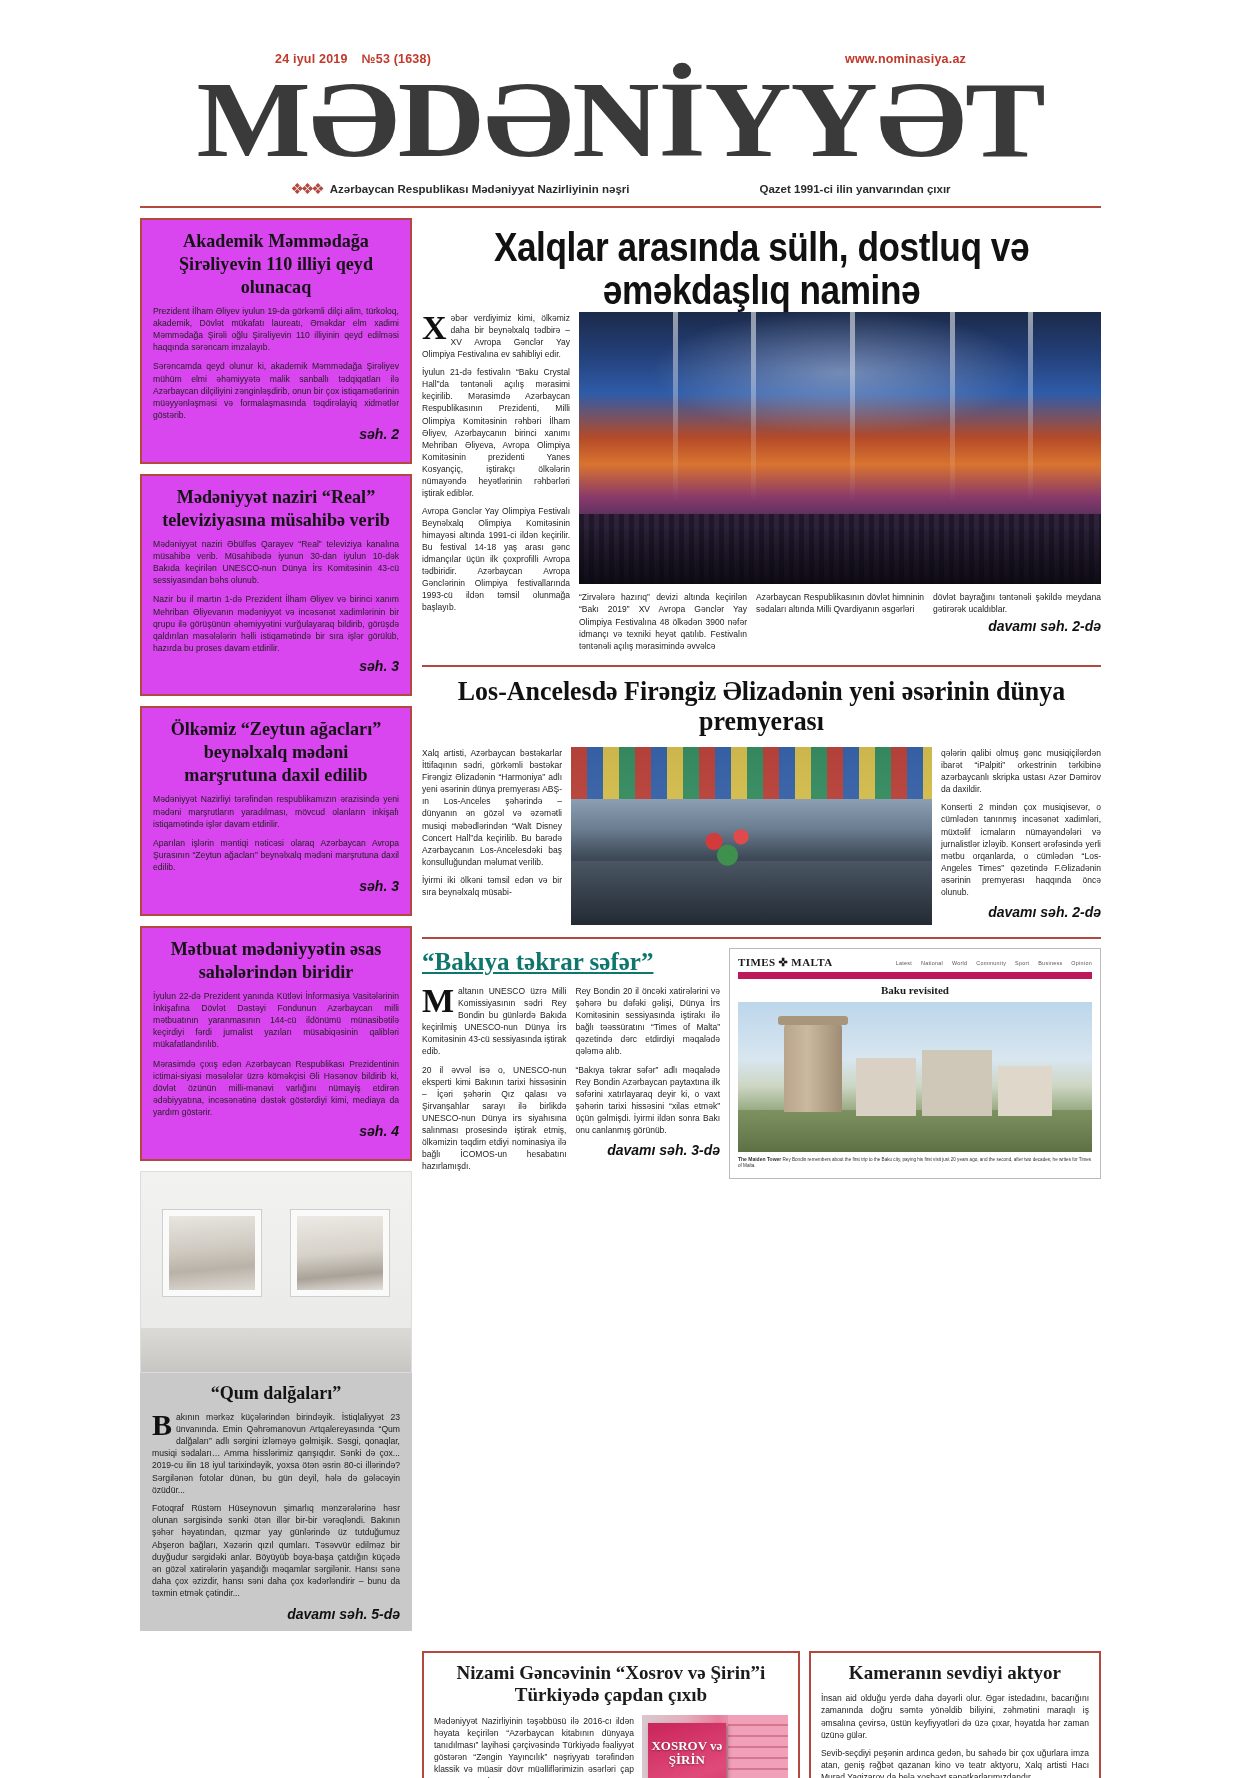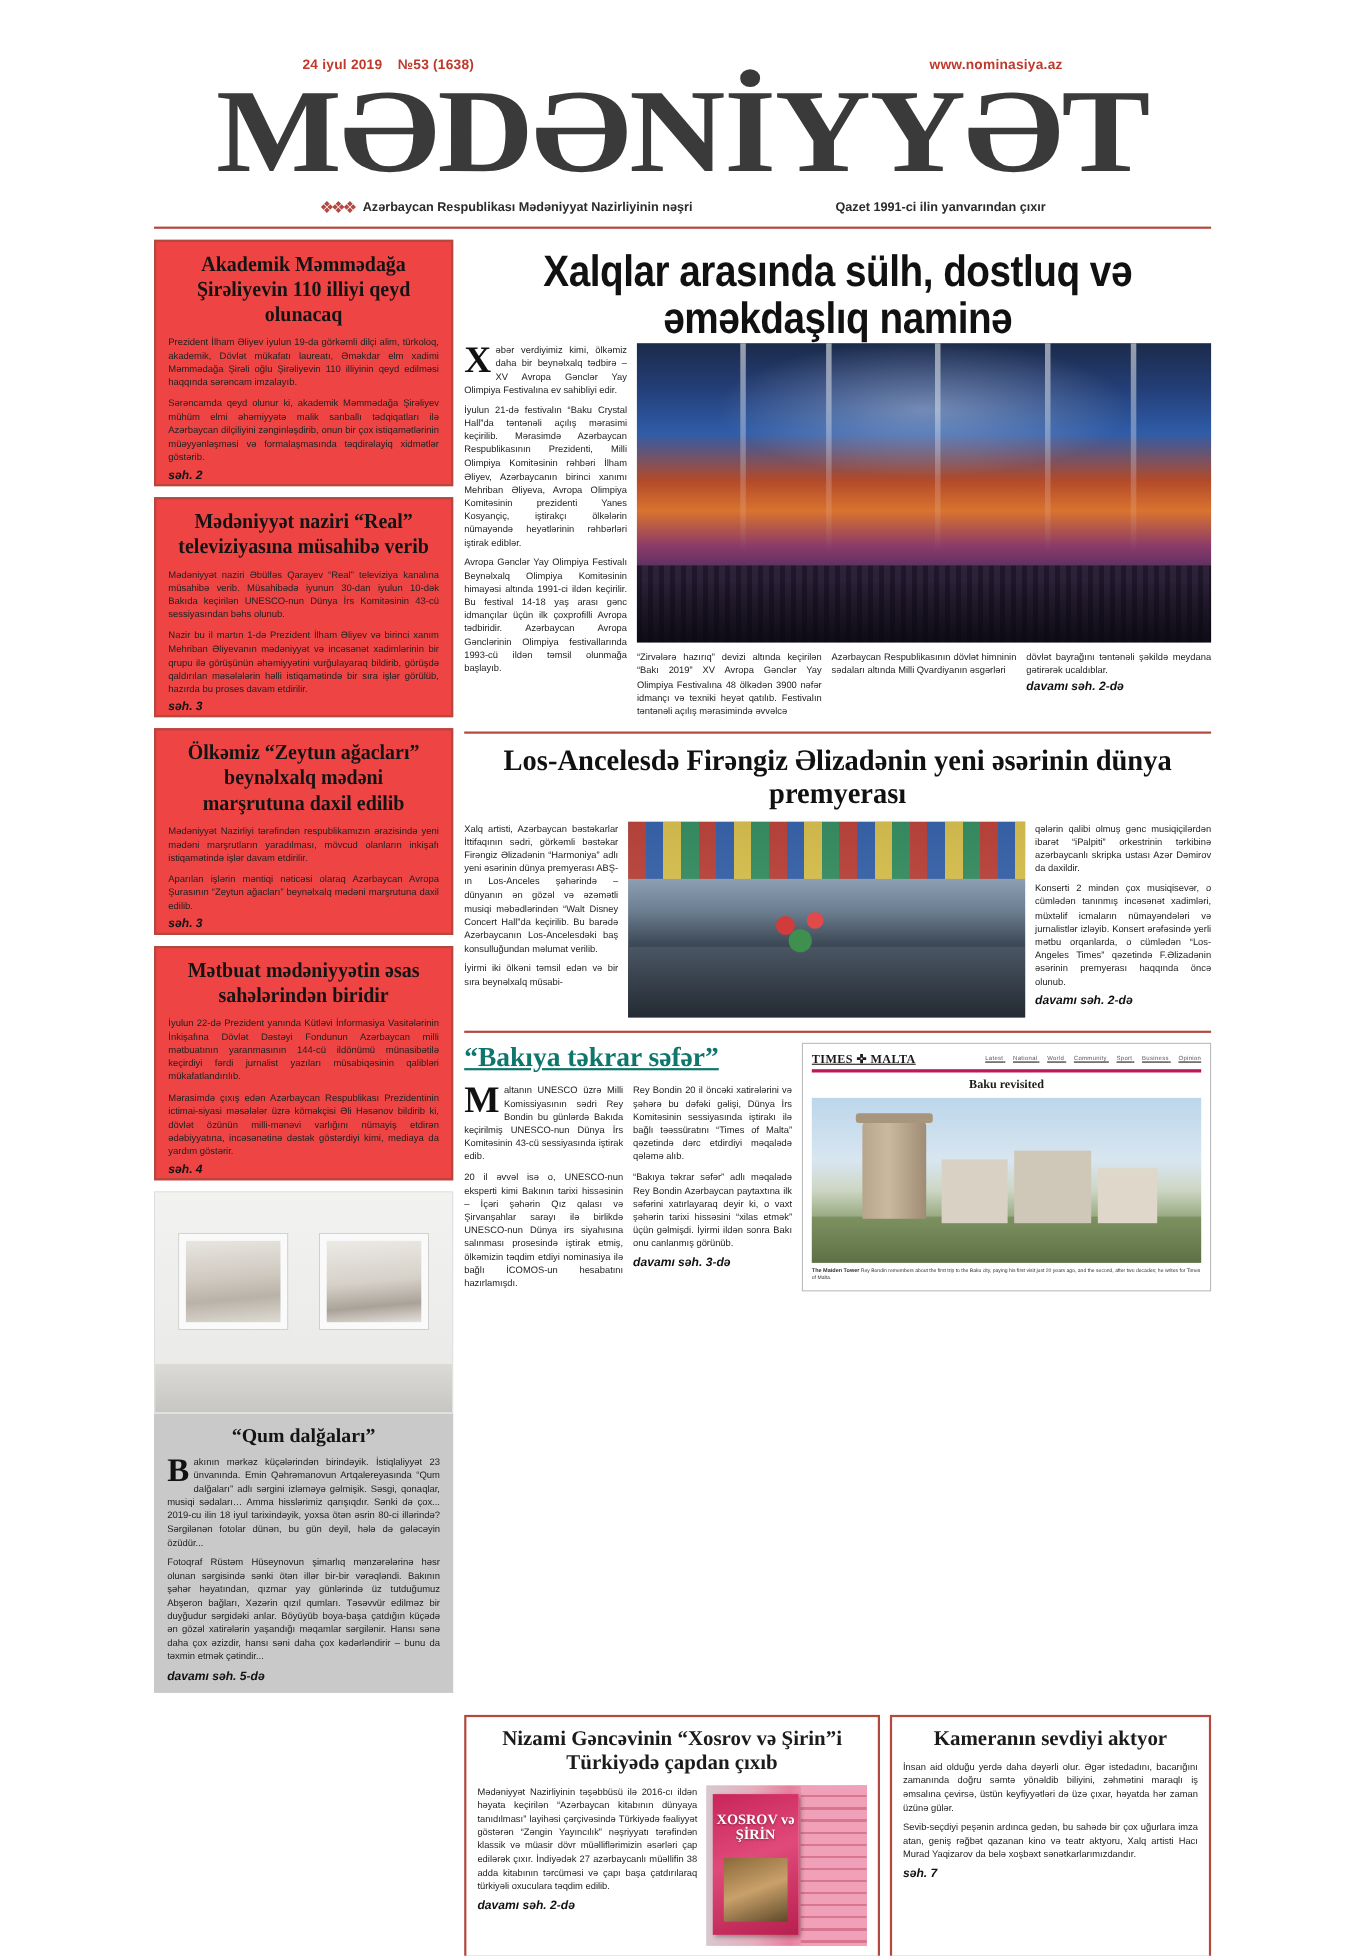--- a/index.html
+++ b/index.html
@@ -46,45 +46,45 @@
 
   
   .content { position:relative; padding:0 140px; margin-top:10px; }
   .cols { display:flex; gap:10px; align-items:flex-start; }
   .col-left { width:272px; flex:none; }
   .col-right { flex:1; }
 
   
   .lbox {
     border:2px solid #b3483f;
-    padding:9px 11px 2px 11px;
+    padding:9px 11px 20px 11px;
     margin-bottom:10px;
-    background:#ef4444;
+    background:#d946ef;
   }
   .lbox h2 {
     margin:0 0 7px 0;
     font-family:"Liberation Serif", serif;
     font-weight:700;
     font-size:19.5px;
     line-height:1.18;
     text-align:center;
     color:#141414;
     transform:scaleX(.93);
   }
   .lbox p {
     margin:0 0 7px 0;
     font-size:8.6px;
     line-height:1.42;
     text-align:justify;
     color:#222;
   }
   .lbox p:last-of-type { margin-bottom:4px; }
   .ref {
-    text-align:left;
-    font-size:11px;
+    text-align:right;
+    font-size:14px;
     font-weight:700;
     font-style:italic;
     color:#111;
     margin:2px 0 0 0;
   }
 
   
   .photobox { margin-bottom:10px; }
   .photo-gallery {
     height:202px; width:100%;
@@ -207,21 +207,21 @@
   .bt-r { width:372px; flex:none; }
   .bt-title {
     font-family:"Liberation Serif", serif; font-weight:700;
     font-size:25px; text-align:left; margin:0 0 9px 0; color:#0f766e;text-decoration:underline;
   }
   .bt-cols { display:flex; gap:9px; }
   .bt-cols > div { flex:1; }
   .malta-box { border:1px solid #bbb; padding:7px 8px 8px 8px; background:#fff; }
   .malta-head {
     display:flex; align-items:center; justify-content:space-between;
-    border-bottom:3px solid #be185d; padding-bottom:3px; margin-bottom:5px;text-decoration:underline;
+    border-bottom:7px solid #be185d; padding-bottom:3px; margin-bottom:5px;
   }
   .malta-brand {
     font-family:"Liberation Serif", serif; font-size:11px; font-weight:700;
     letter-spacing:.4px; color:#1a1a1a;
   }
   .malta-nav { font-size:5.4px; color:#555; letter-spacing:.3px; }
   .malta-nav span { margin-left:7px; }
   .malta-title {
     text-align:center; font-family:"Liberation Serif", serif;
     font-weight:700; font-size:11px; margin:3px 0 6px 0;

